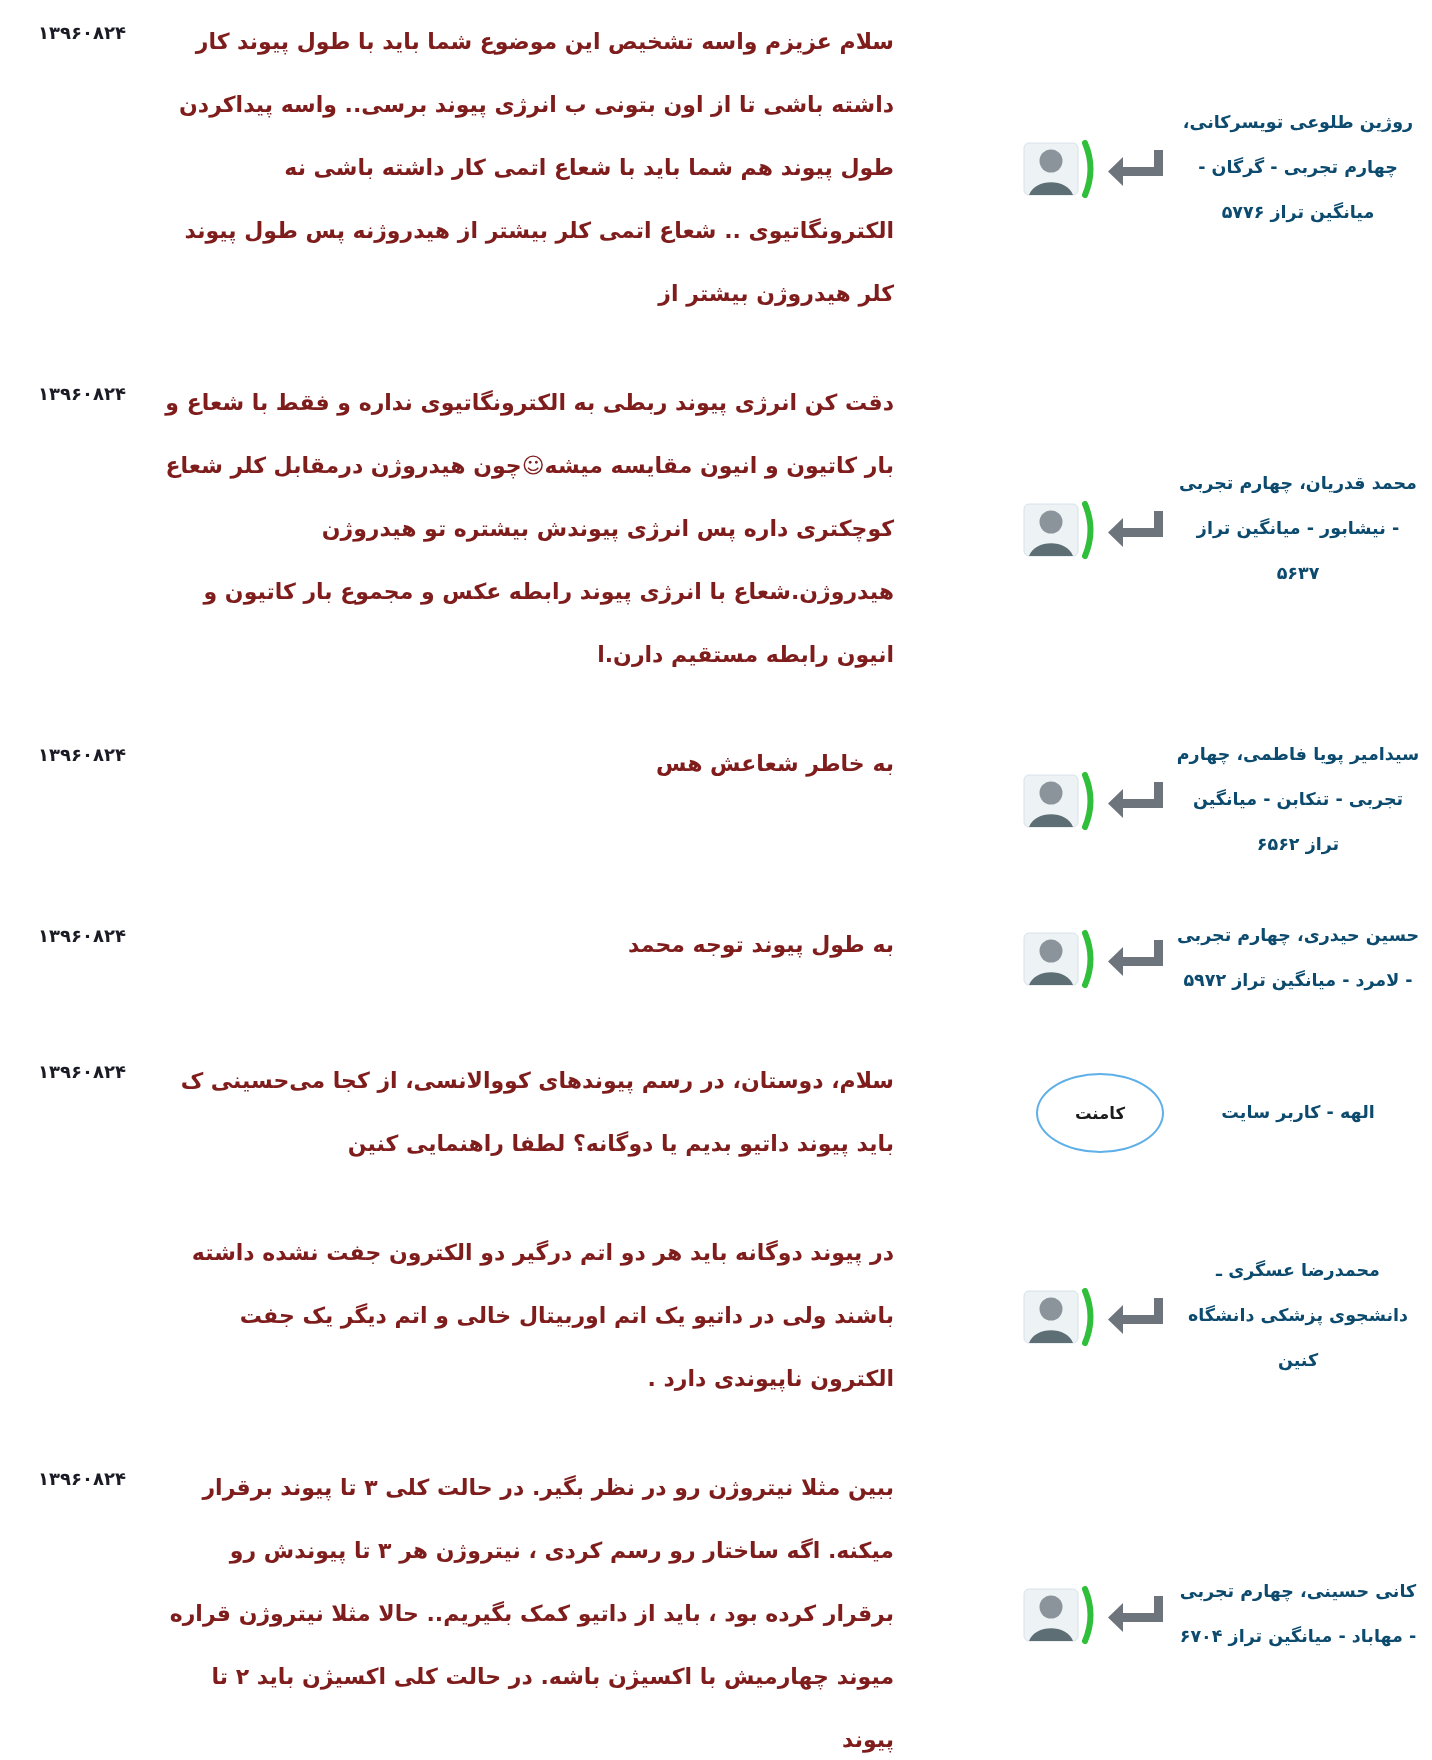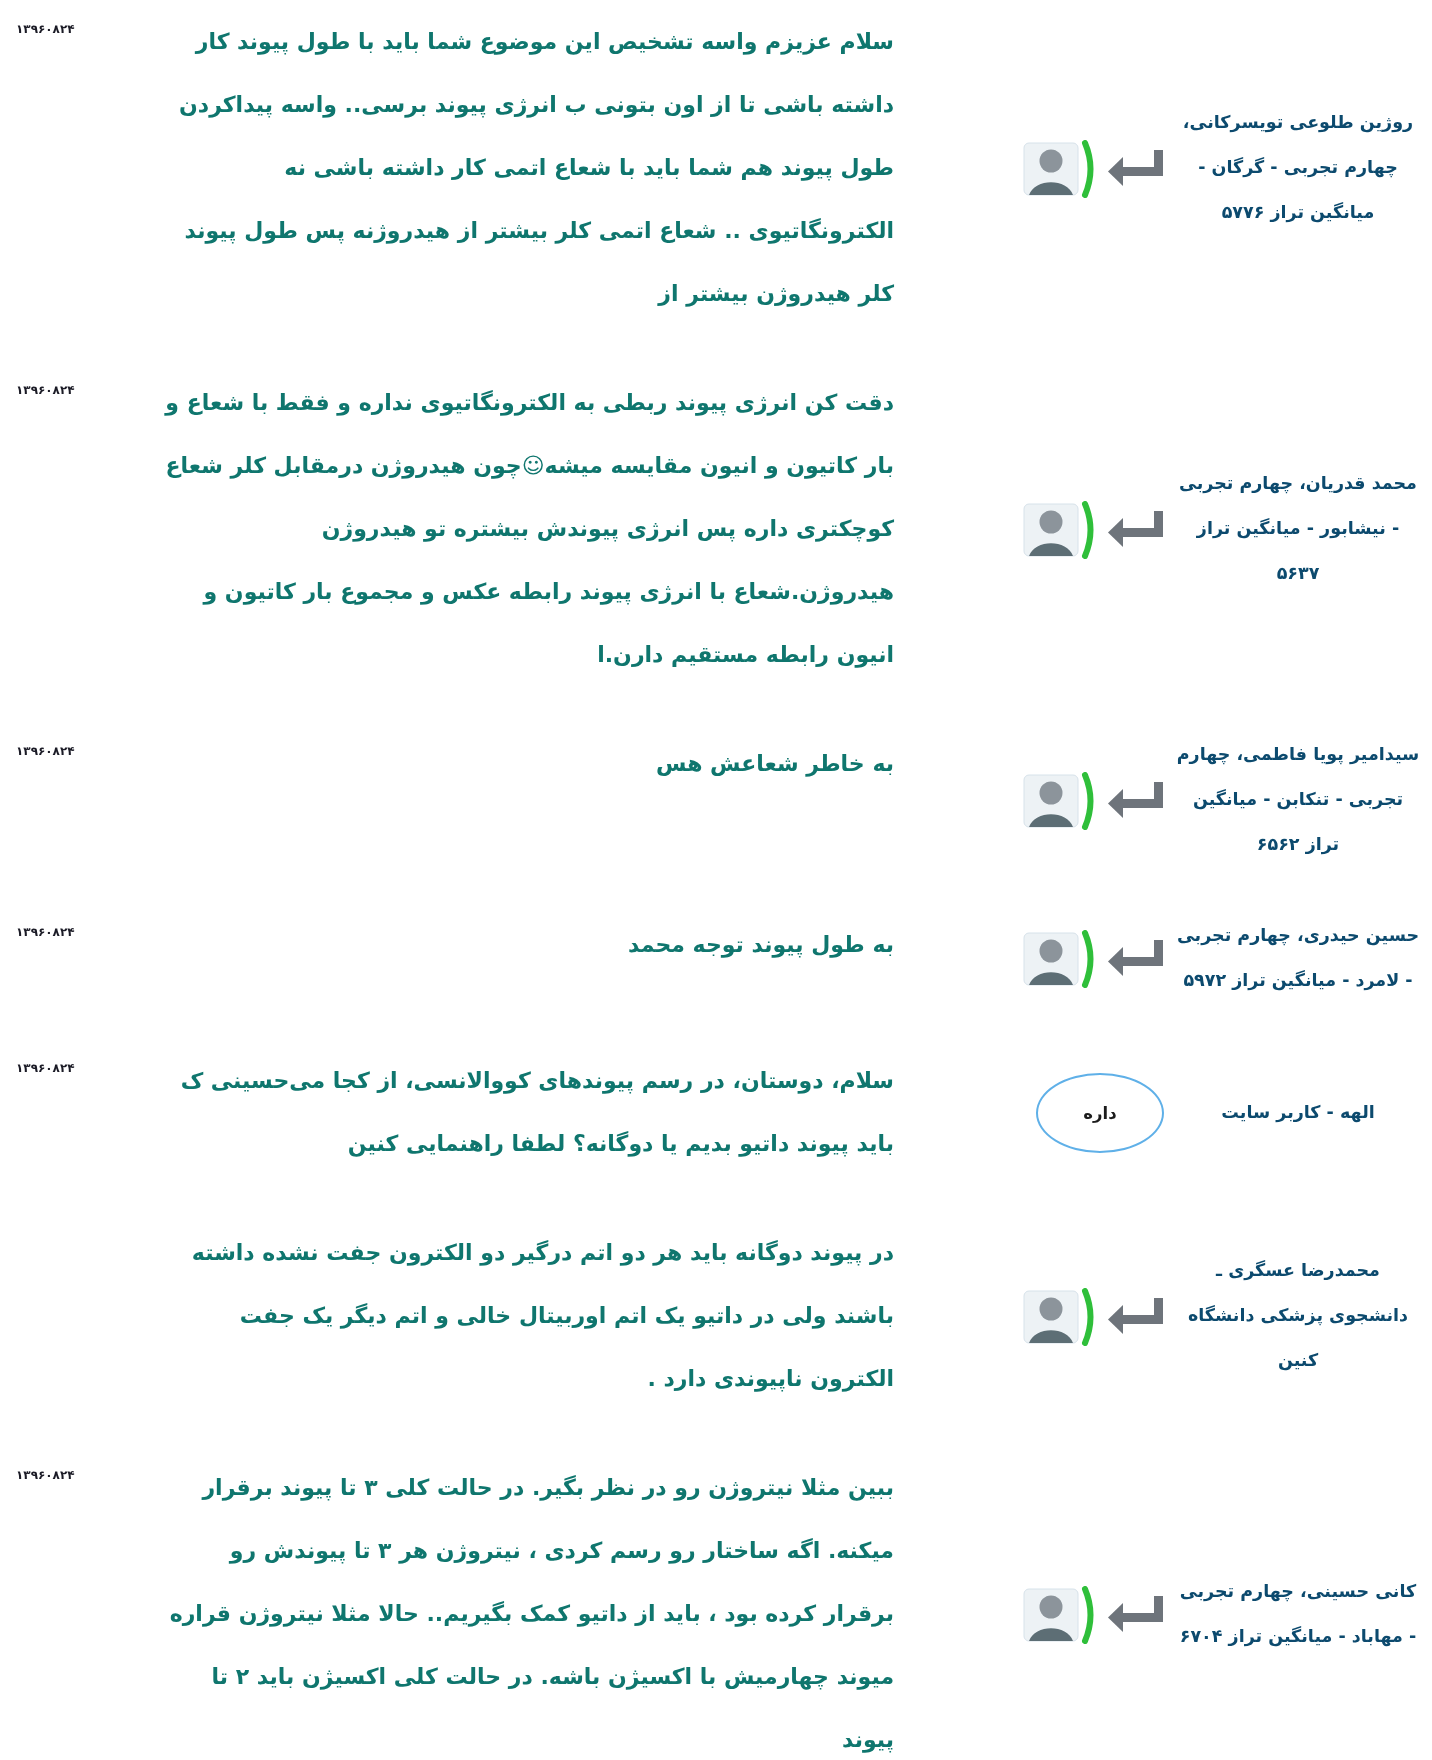--- a/index.html
+++ b/index.html
@@ -44,28 +44,28 @@
   }
   .avatar-unit { display: flex; align-items: center; gap: 2px; }
   .avatar-box { display: inline-flex; }
   
   .comment-col {
     flex: 1 1 auto;
     text-align: right;
     font-size: 22px;
     font-weight: 700;
     line-height: 63px;
-    color: #0f766e;
+    color: #7f1d1d;
     padding: 0 78px 0 24px;
   }
   
   .date-col {
     flex: 0 0 138px;
-    text-align: left;
-    font-size: 12px;
+    text-align: right;
+    font-size: 18px;
     font-weight: 700;
     color: #1b1b26;
     padding: 12px 12px 0 16px;
     white-space: nowrap;
   }
   
   .badge {
     width: 128px;
     height: 80px;
     border: 2px solid #5fb0e8;
@@ -199,21 +199,21 @@
           </span>
       </span>
     </div>
     <div class="comment-col">به طول پیوند توجه محمد</div>
     <div class="date-col">۱۳۹۶۰۸۲۴</div>
   </div>
 
   <div class="row">
     <div class="name-col">الهه - کاربر سایت</div>
     <div class="icon-col">
-      <span class="badge">داره</span>
+      <span class="badge">کامنت</span>
     </div>
     <div class="comment-col">سلام، دوستان،  در رسم پیوندهای کووالانسی، از کجا می‌حسینی ک باید پیوند داتیو بدیم یا دوگانه؟ لطفا راهنمایی کنین</div>
     <div class="date-col">۱۳۹۶۰۸۲۴</div>
   </div>
 
   <div class="row">
     <div class="name-col">محمدرضا عسگری ـ دانشجوی پزشکی دانشگاه کنین</div>
     <div class="icon-col">
       <span>
           <svg width="56" height="42" viewBox="0 0 56 42">

